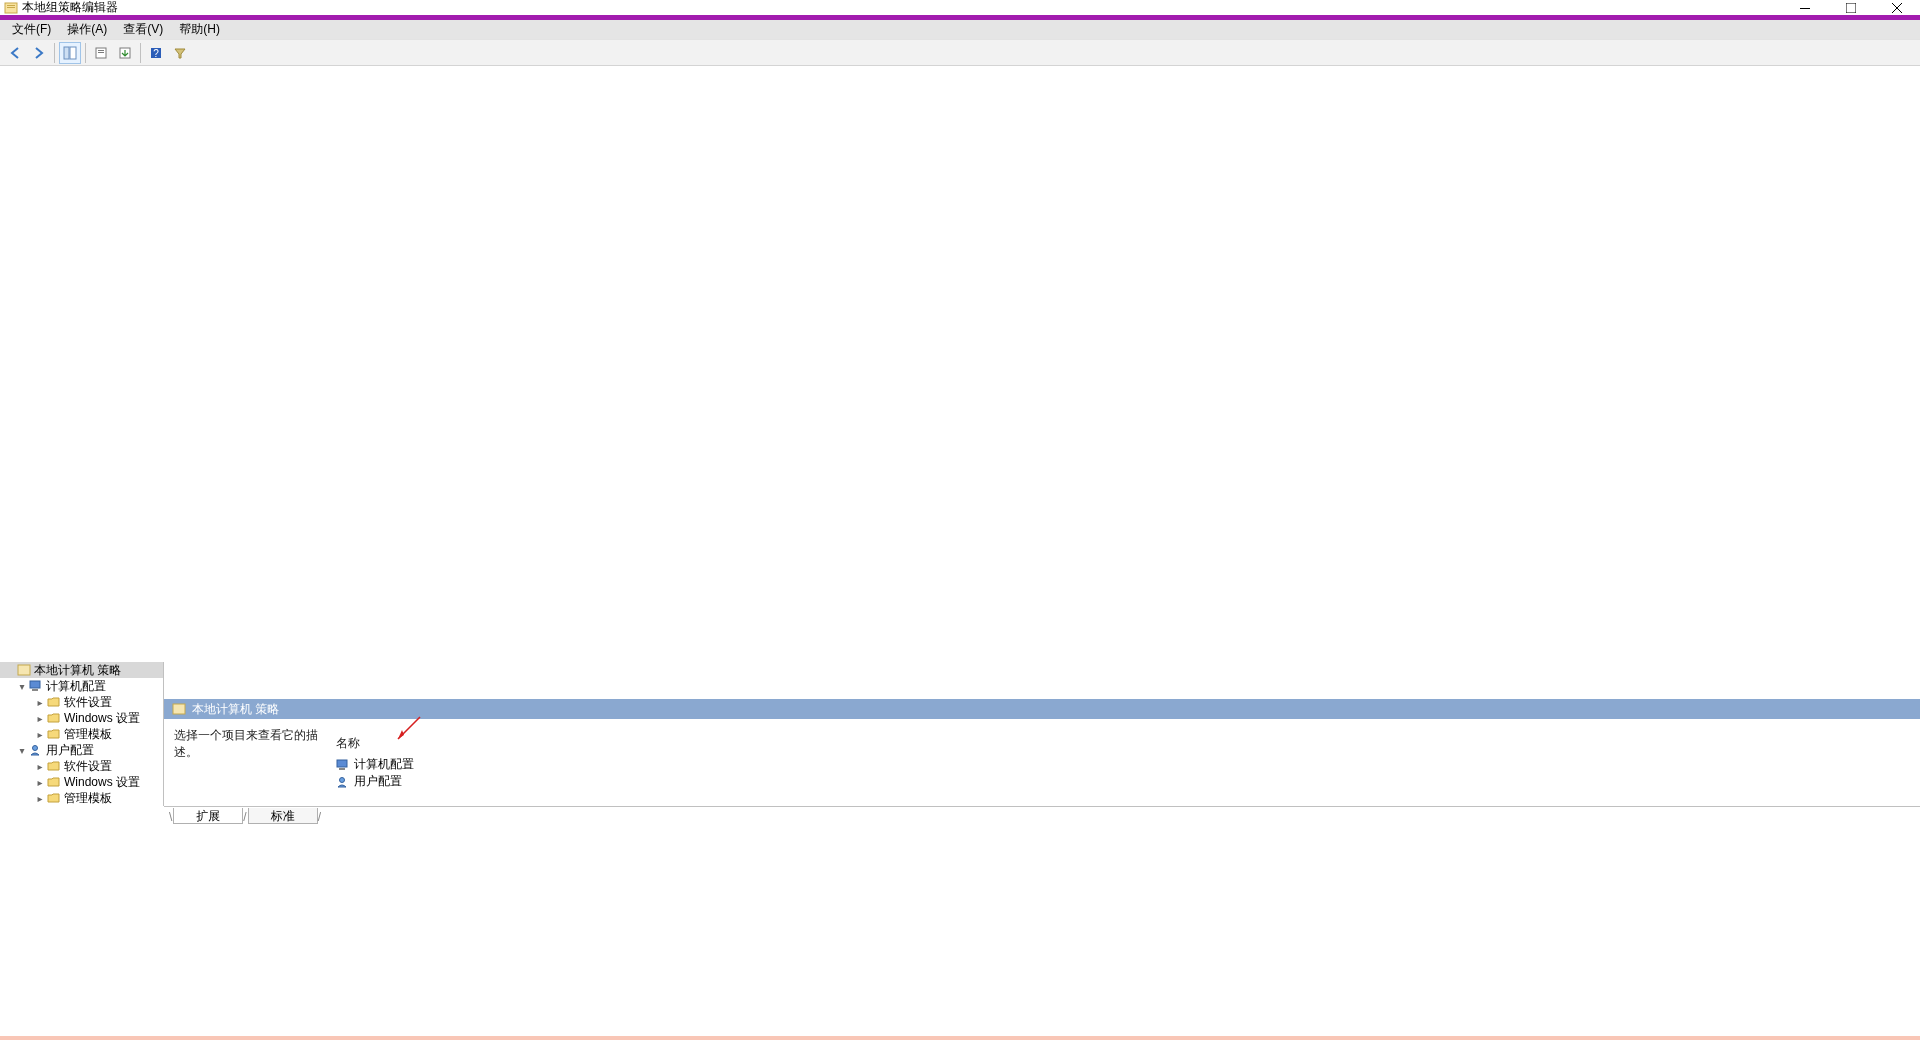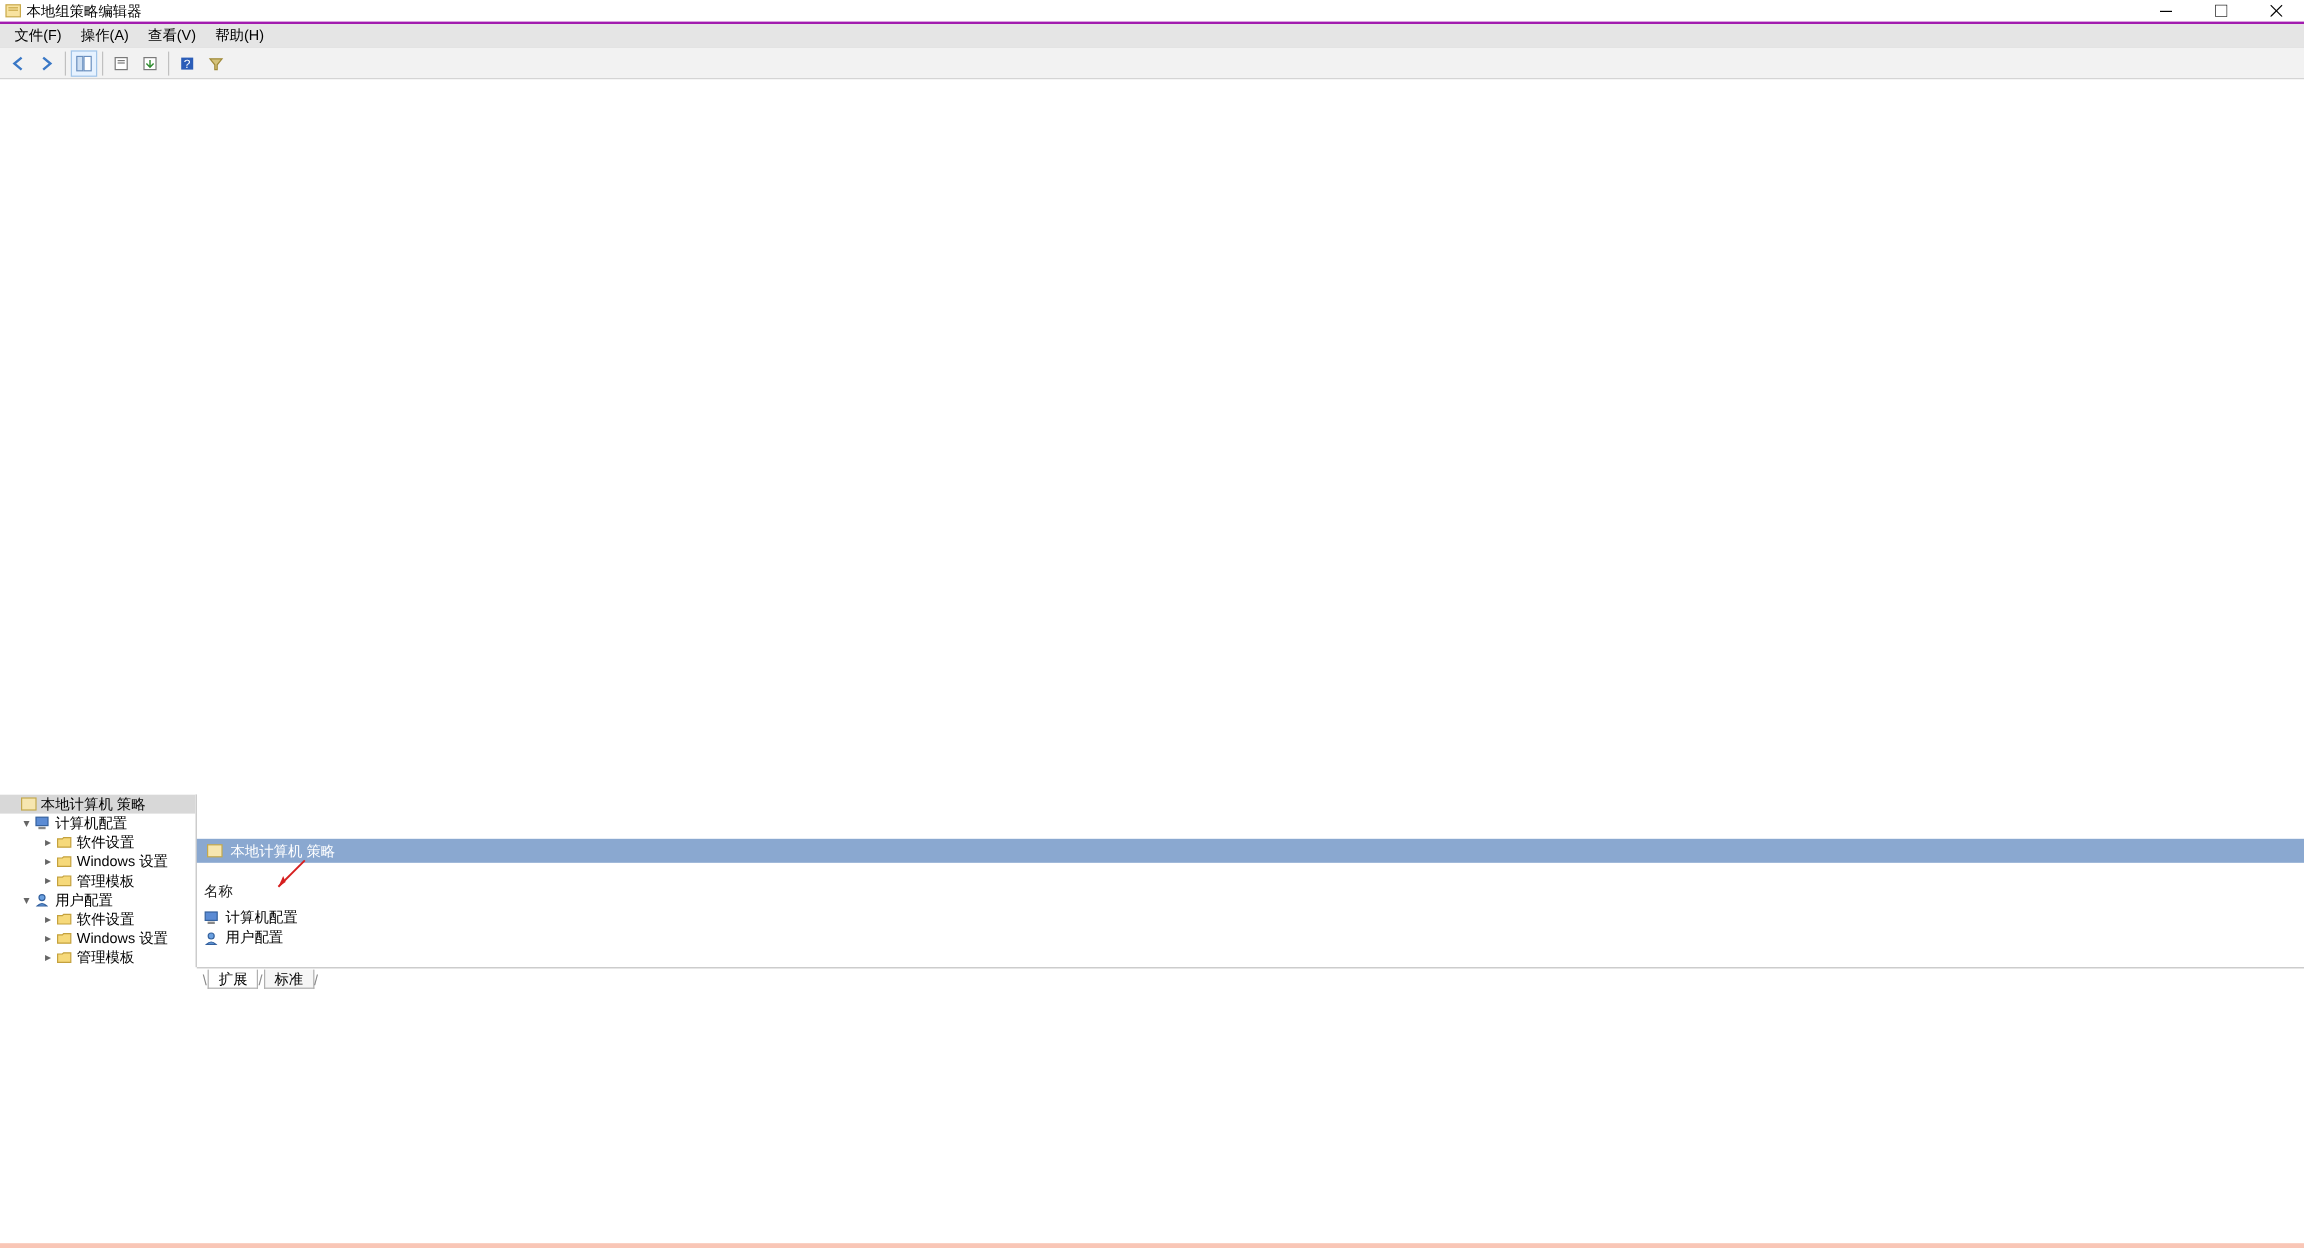--- a/index.html
+++ b/index.html
@@ -1,19 +1,19 @@
 <!DOCTYPE html>
 <html><head>
 <meta charset="utf-8">
 <style>
   * { box-sizing: border-box; font-family: "Microsoft YaHei", "Segoe UI", Tahoma, sans-serif; }
   html, body { margin:0; padding:0; width:1920px; height:1040px; background:#fff; overflow:hidden; }
 
   
-  .titlebar { height:20px; background:#fff; display:flex; align-items:center; padding:0 4px; font-size:12px; color:#000; border-bottom:2px solid #a21caf; position:relative; }
+  .titlebar { height:20px; background:#fff; display:flex; align-items:center; padding:0 4px; font-size:12px; color:#000; border-bottom:5px solid #a21caf; position:relative; }
   .titlebar .icon-slot { width:14px; height:14px; margin-right:4px; display:inline-flex; align-items:center; justify-content:center; }
   .titlebar .controls { position:absolute; right:0; top:0; height:100%; display:flex; }
   .titlebar .controls div { width:46px; height:100%; display:flex; align-items:center; justify-content:center; font-size:12px; background:transparent; }
 
   
   .menubar { height:20px; background:#e5e5e5; display:flex; align-items:center; font-size:12px; padding:0 4px; border-bottom:1px solid #e3e3e3; }
   .menubar span { padding:2px 8px; }
 
   
   .toolbar { height:26px; background:#f2f2f2; display:flex; align-items:center; padding:0 4px; gap:2px; border-bottom:1px solid #d4d4d4; }
@@ -40,21 +40,21 @@
 
   
   .right-content { flex:1; display:flex; position:relative; }
   .desc-col { width:166px; padding:8px 10px; font-size:12px; color:#222; }
   .list-col { flex:1; padding:16px 6px; font-size:12px; position:relative; }
   .col-head { font-weight:400; color:#222; margin-bottom:4px; display:inline-block; }
   .list-item { display:flex; align-items:center; height:17px; gap:4px; }
 
   
   .bottom-tabs { height:18px; display:flex; align-items:flex-end; font-size:12px; padding-left:4px; margin-left:164px; border-top:1px solid #c0c0c0; }
-  .bottom-tabs .tab { padding:1px 8px; border:1px solid #b0b0b0; border-top:none; background:#f6f6f6; margin-right:-1px; height:16px; line-height:14px; }
+  .bottom-tabs .tab { padding:1px 22px; border:1px solid #b0b0b0; border-top:none; background:#f6f6f6; margin-right:-1px; height:16px; line-height:14px; }
   .bottom-tabs .tab.active { background:#fff; }
   .bottom-tabs .slash { color:#888; margin:0 1px; }
 
   
   .statusbar { position:absolute; left:0; right:0; bottom:0; height:4px; background:#f9c6b6; }
 
   
   svg { display:block; }
 
   
@@ -238,20 +238,23 @@
   <div class="right-pane">
     <div class="right-header">
       <span>
         <svg width="14" height="14">
             <rect x="1" y="2" width="12" height="10" fill="#f6e6b0" stroke="#c4a84d"></rect>
           </svg>
       </span>
       <span>本地计算机 策略</span>
     </div>
     <div class="right-content">
+      <div class="desc-col">
+        <span>选择一个项目来查看它的描述。</span>
+      </div>
       <div class="list-col">
         <span class="col-head">名称</span>
 
         <div class="list-item">
           <span>
             <svg width="14" height="12">
                 <rect x="1" y="1" width="10" height="7" fill="#5b8bd4" stroke="#34619e"></rect>
                 <rect x="3" y="9" width="6" height="2" fill="#888"></rect>
               </svg>
           </span>

